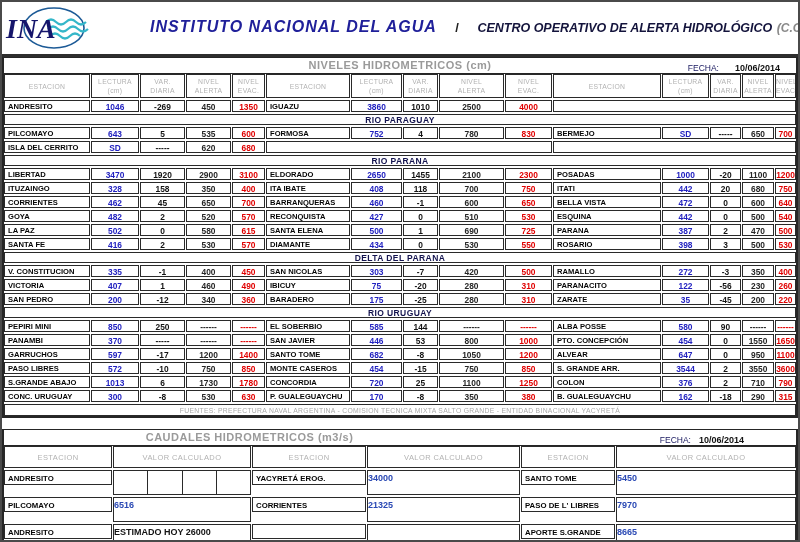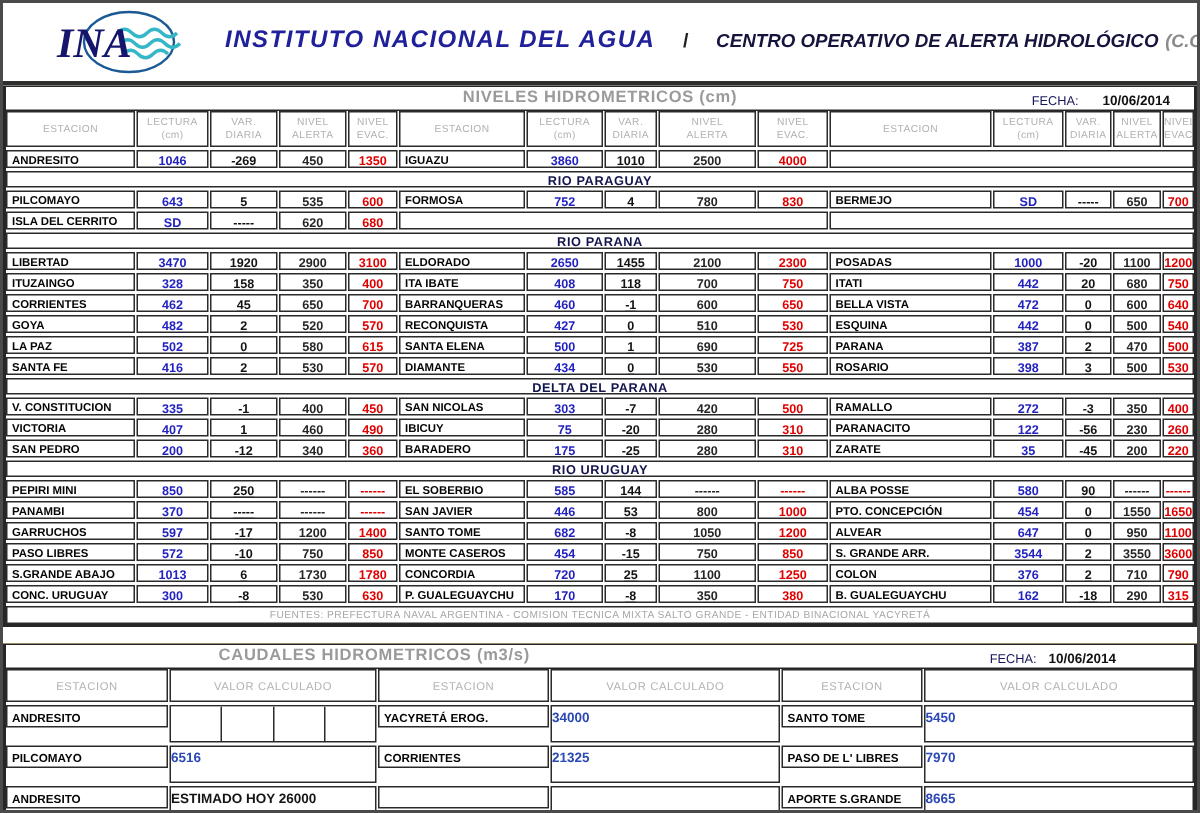--- a/index.html
+++ b/index.html
@@ -1,27 +1,27 @@
 <!DOCTYPE html>
 <html><head>
 <meta charset="utf-8">
 <style>
   html,body{margin:0;padding:0;background:#e8e8e8;font-family:"Liberation Sans",sans-serif;}
   .page{width:800px;height:542px;box-sizing:border-box;background:#fff;border:2px solid #4a4a4a;
         display:flex;flex-direction:column;overflow:hidden;position:relative;}
   
   .logoband{height:52px;flex:0 0 52px;border-bottom:3px solid #2e2e2e;position:relative;background:#fff;}
-  .logo{position:absolute;left:32px;top:3px;text-decoration:underline;}
+  .logo{position:absolute;left:0;top:3px;text-decoration:underline;}
   .orgline{position:absolute;left:148px;top:16px;white-space:nowrap;}
   .org-name{font-size:16px;font-weight:bold;font-style:italic;color:#20209a;letter-spacing:1px;}
   .org-sep{font-size:13px;font-weight:bold;color:#222;margin:0 14px;}
   .org-center{font-size:12.5px;font-weight:bold;font-style:italic;color:#14143c;}
   .org-abbr{font-size:12px;font-weight:bold;font-style:italic;color:#8a8a8a;}
   
-  .tablewrap{border:2px solid #262626;border-top:1px solid #262626;background:#fde047;margin:0;}
+  .tablewrap{border:2px solid #262626;border-top:1px solid #262626;background:#4c1d95;margin:0;}
   .titlerow{background:#fff;position:relative;height:15px;border-bottom:1px solid #262626;}
   .tabletitle{font-size:11px;font-weight:bold;color:#9a9a9a;letter-spacing:.5px;text-align:center;
               line-height:15px;white-space:nowrap;}
   .titlewide{width:100%;}
   .titleleft{width:62%;}
   .fechablock{position:absolute;top:0;line-height:15px;white-space:nowrap;}
   .fecha-n{right:16px;}
   .fecha-c{right:52px;}
   .fecha-label{font-size:8.5px;font-weight:normal;color:#17175e;margin-right:16px;}
   .fecha-c .fecha-label{margin-right:8px;}

